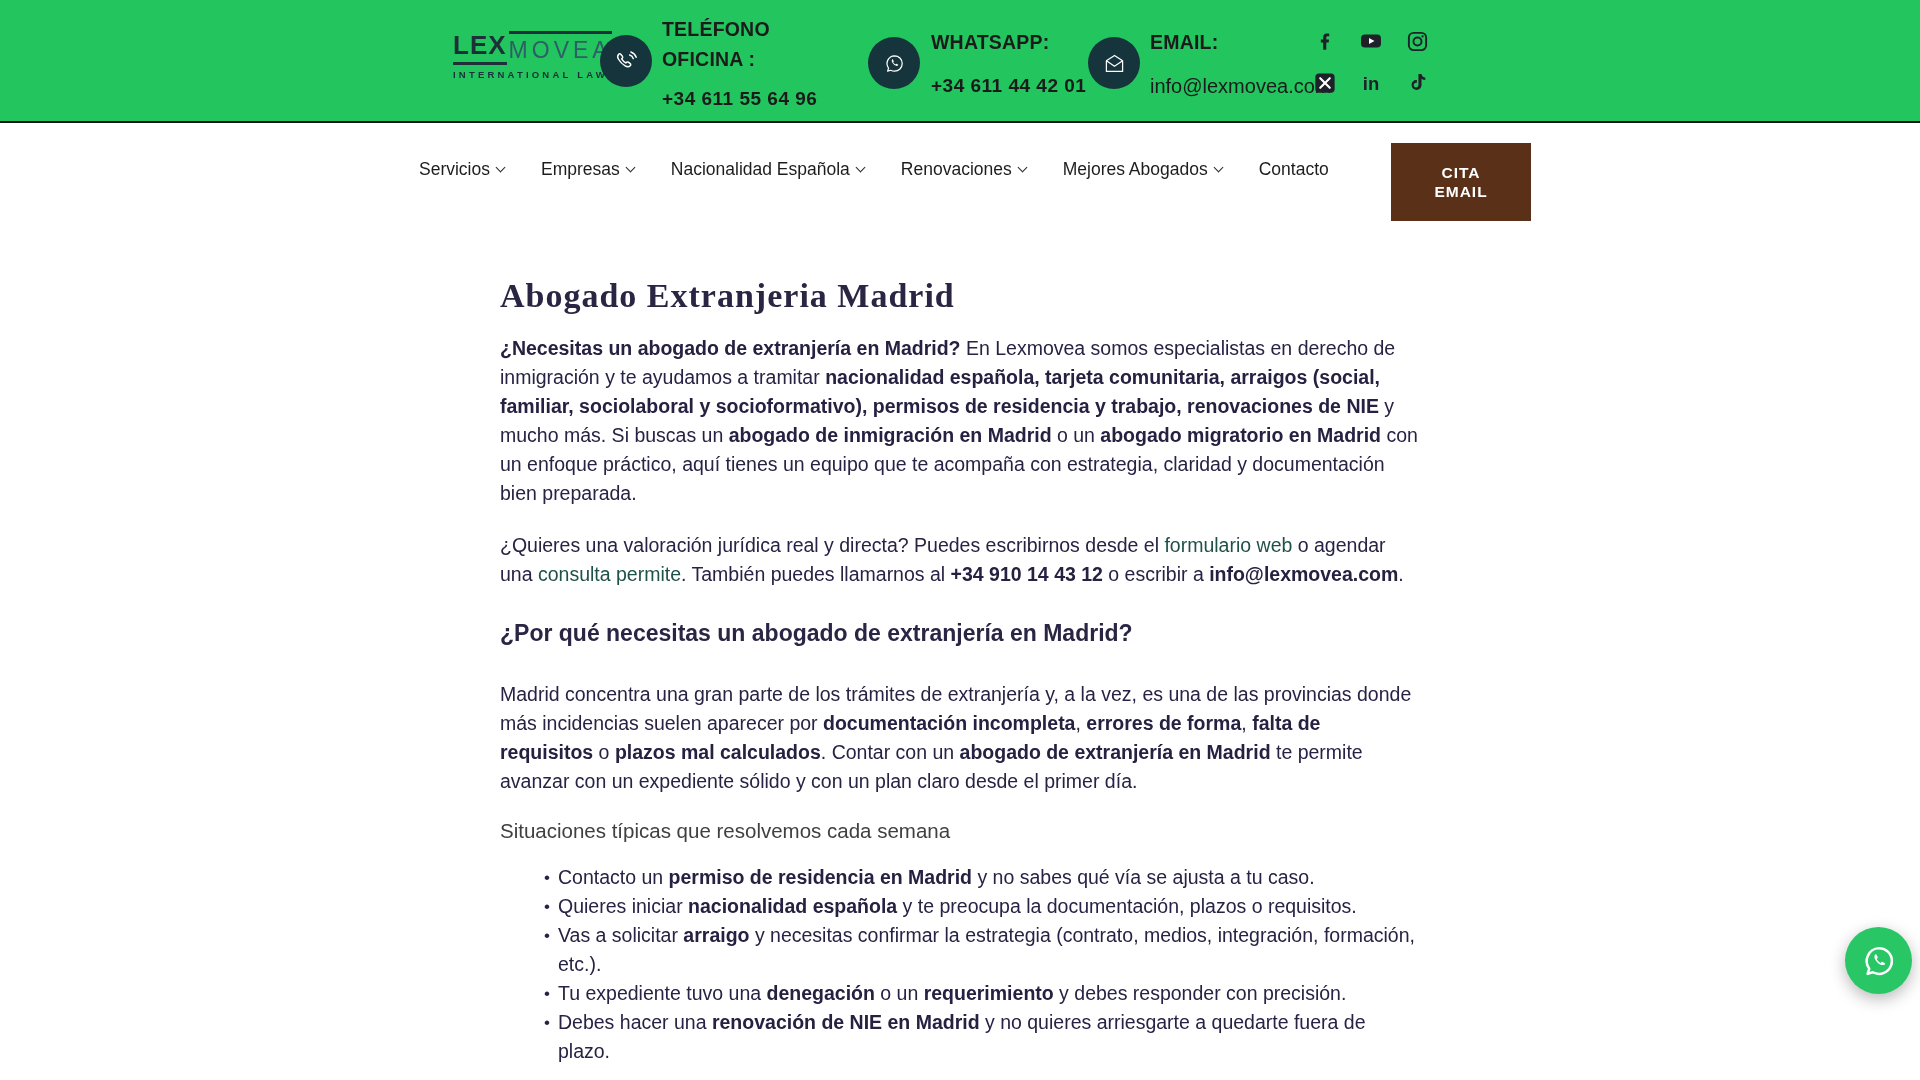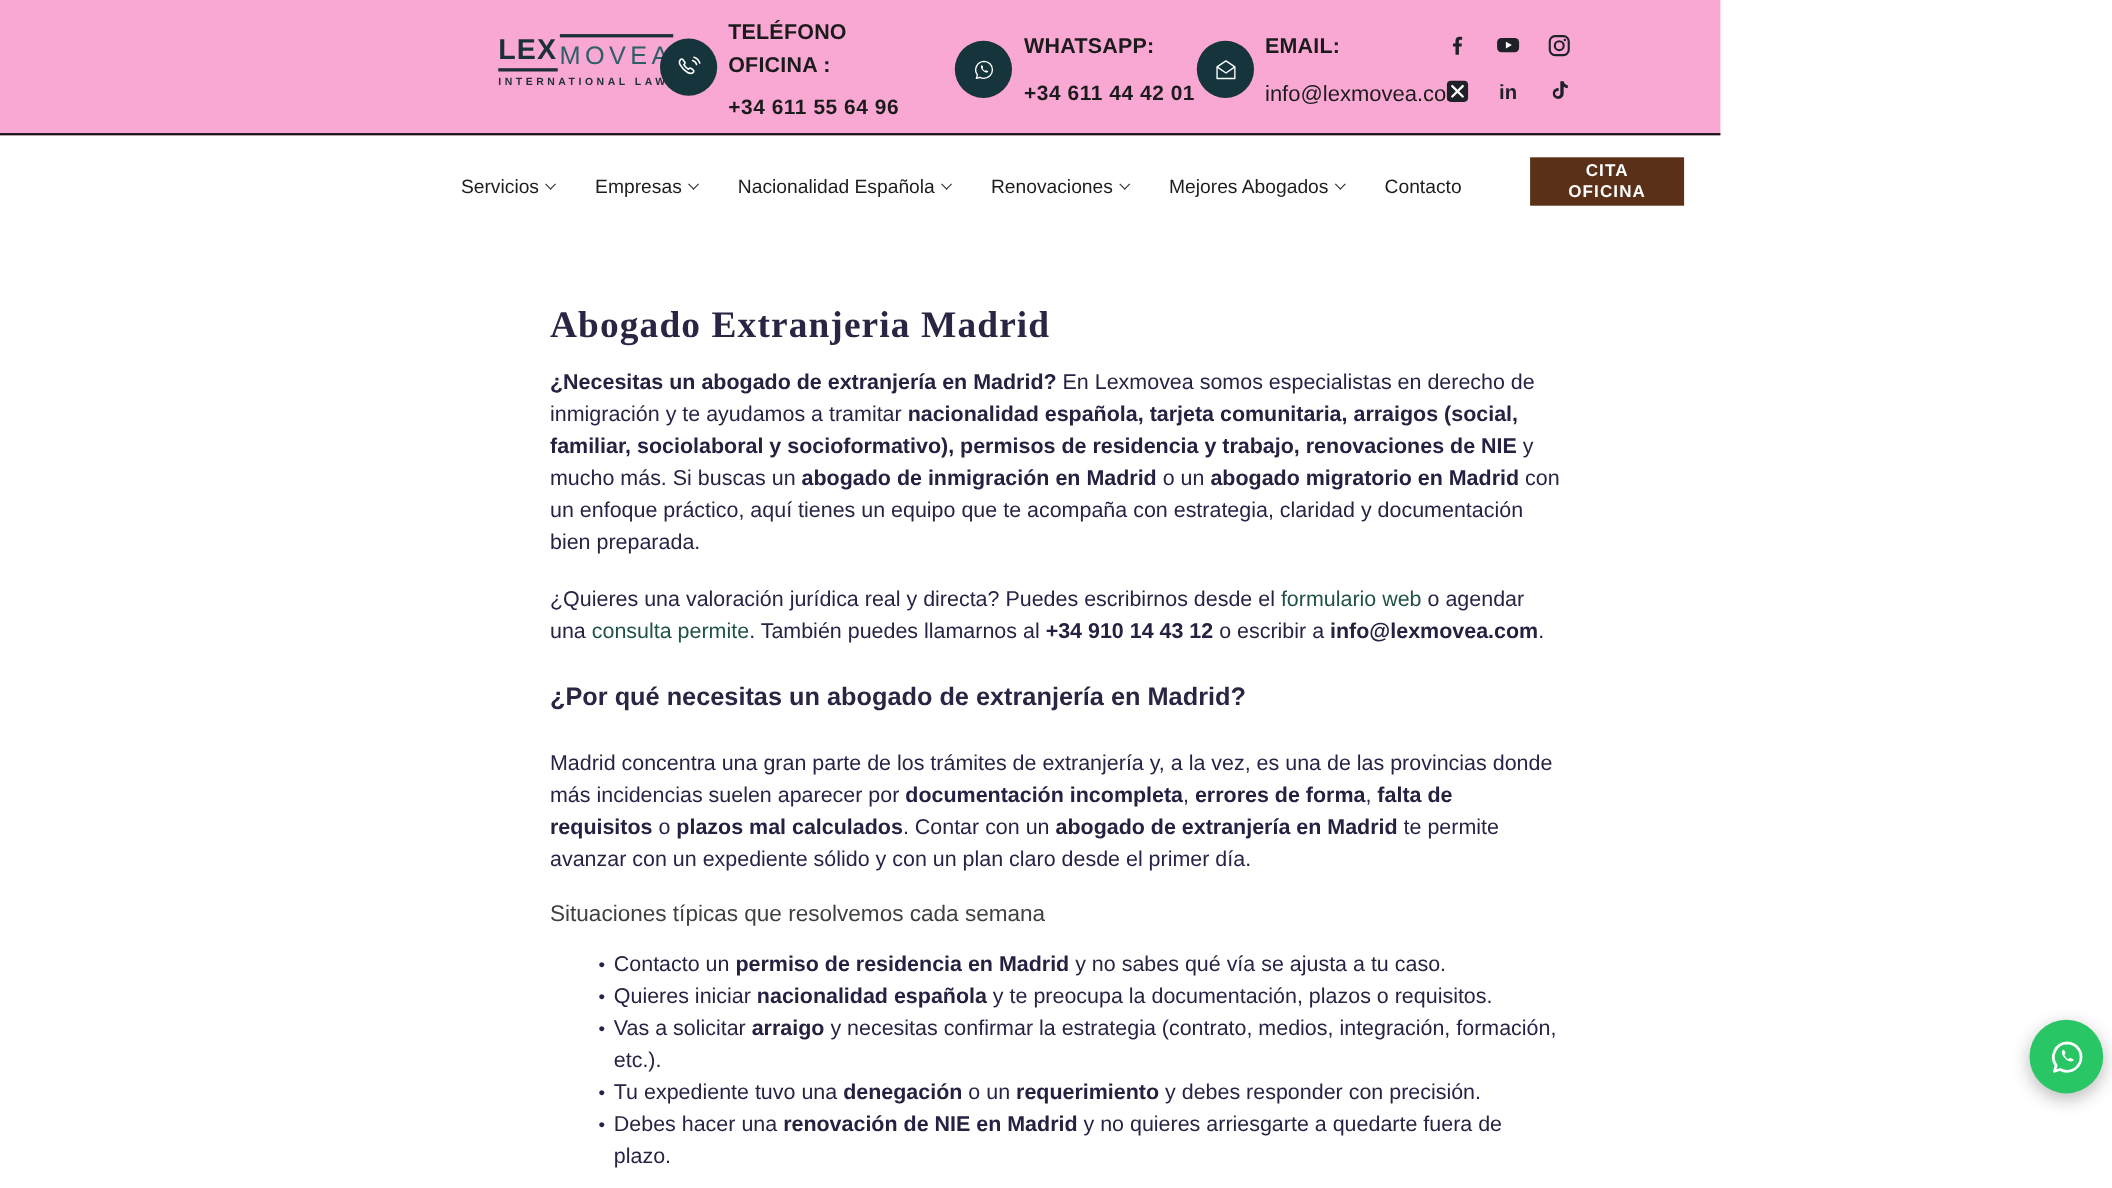--- a/index.html
+++ b/index.html
@@ -6,21 +6,21 @@
   html,body { width:1920px; height:1080px; }
   body {
     background:#ffffff;
     font-family:"Liberation Sans", sans-serif;
     color:#282244;
     position:relative;
     overflow:hidden;
   }
 
   
-  .header { position:absolute; top:0; left:0; width:1564px; height:123px; background:#f9a8d4; border-bottom:2px solid #151515; z-index:5; }
+  .header { position:absolute; top:0; left:0; width:1920px; height:123px; background:#22c55e; border-bottom:2px solid #151515; z-index:5; }
 
   .logo { position:absolute; left:453px; top:30px; cursor:pointer; }
   .logo-row { display:flex; align-items:center; }
   .logo-lex { font-size:26px; font-weight:700; letter-spacing:1px; color:#1d2f38; border-bottom:3px solid #1d2f38; padding-bottom:1px; }
   .logo-movea { font-size:23px; font-weight:500; letter-spacing:4px; color:#2d5f66; border-top:3px solid #1d2f38; padding-top:3px; margin-left:2px; }
   .logo-tagline { font-size:9.5px; font-weight:600; letter-spacing:3.2px; color:#1d2f38; text-align:center; margin-top:4px; }
 
   .icon-circle { position:absolute; width:52px; height:52px; border-radius:50%; background:#16343c; display:flex; align-items:center; justify-content:center; }
   .circ-phone { left:600px; top:35px; }
   .circ-wa    { left:868px; top:37px; }
@@ -36,21 +36,21 @@
   .mail-block .contact-value { font-weight:400; font-size:20px; letter-spacing:0; }
 
   .social { position:absolute; left:1302px; top:20px; display:grid; grid-template-columns:repeat(3,46px); grid-auto-rows:42px; align-items:center; justify-items:center; z-index:6; }
   .social .s-icon { width:24px; height:24px; display:flex; align-items:center; justify-content:center; cursor:pointer; }
 
   
   .navbar { position:absolute; top:125px; left:0; width:1920px; height:88px; background:#fff; }
   .nav-list { position:absolute; left:419px; top:34px; display:flex; align-items:center; gap:37px; white-space:nowrap; }
   .nav-item { display:inline-flex; align-items:center; gap:7px; font-size:17.5px; color:#1d1d1d; cursor:pointer; }
   .chev { width:7px; height:7px; border-right:1.7px solid #2a2a2a; border-bottom:1.7px solid #2a2a2a; transform:rotate(45deg); margin-top:-4px; }
-  .cta-button { position:absolute; left:1391px; top:18px; width:140px; height:44px; background:#5a3118; color:#fff; border:none; display:flex; flex-direction:column; align-items:center; justify-content:center; font-family:"Liberation Sans", sans-serif; font-weight:700; font-size:15.5px; letter-spacing:1px; line-height:1.25; cursor:pointer; }
+  .cta-button { position:absolute; left:1391px; top:18px; width:140px; height:78px; background:#5a3118; color:#fff; border:none; display:flex; flex-direction:column; align-items:center; justify-content:center; font-family:"Liberation Sans", sans-serif; font-weight:700; font-size:15.5px; letter-spacing:1px; line-height:1.25; cursor:pointer; }
 
   
   .content { position:absolute; left:500px; top:0; width:918px; }
   .page-title { margin-top:276px; font-family:"Liberation Serif", serif; font-size:34px; font-weight:600; letter-spacing:1px; color:#2b2544; line-height:40px; }
   .content p { font-size:19.5px; line-height:29px; color:#282244; }
   .p1 { margin-top:18px; }
   .p2 { margin-top:23px; }
   .h2 { margin-top:30px; font-size:23px; font-weight:700; color:#2b2544; line-height:28px; }
   .p3 { margin-top:33px; }
   .h3 { margin-top:22px; font-size:20.5px; font-weight:400; color:#404040; line-height:25px; }
@@ -170,21 +170,21 @@
       <div class="nav-item">
         <span>Mejores Abogados</span>
         <span class="chev"></span>
       </div>
       <div class="nav-item">
         <span>Contacto</span>
       </div>
     </div>
   <button class="cta-button">
     <span>CITA</span>
-    <span>OFICINA</span>
+    <span>EMAIL</span>
   </button>
 </div>
 
 <div class="content">
   <h1 class="page-title">Abogado Extranjeria Madrid</h1>
   <p class="p1"><strong>¿Necesitas un abogado de extranjería en Madrid?</strong><span> En Lexmovea somos especialistas en derecho de inmigración y te ayudamos a tramitar </span><strong>nacionalidad española, tarjeta comunitaria, arraigos (social, familiar, sociolaboral y socioformativo), permisos de residencia y trabajo, renovaciones de NIE</strong><span> y mucho más. Si buscas un </span><strong>abogado de inmigración en Madrid</strong><span> o un </span><strong>abogado migratorio en Madrid</strong><span> con un enfoque práctico, aquí tienes un equipo que te acompaña con estrategia, claridad y documentación bien preparada.</span></p>
   <p class="p2"><span>¿Quieres una valoración jurídica real y directa? Puedes escribirnos desde el </span><a class="inline-link" href="#">formulario web</a><span> o agendar una </span><a class="inline-link" href="#">consulta permite</a><span>. También puedes llamarnos al </span><strong>+34 910 14 43 12</strong><span> o escribir a </span><strong>info@lexmovea.com</strong><span>.</span></p>
   <h2 class="h2">¿Por qué necesitas un abogado de extranjería en Madrid?</h2>
   <p class="p3"><span>Madrid concentra una gran parte de los trámites de extranjería y, a la vez, es una de las provincias donde más incidencias suelen aparecer por </span><strong>documentación incompleta</strong><span>, </span><strong>errores de forma</strong><span>, </span><strong>falta de requisitos</strong><span> o </span><strong>plazos mal calculados</strong><span>. Contar con un </span><strong>abogado de extranjería en Madrid</strong><span> te permite avanzar con un expediente sólido y con un plan claro desde el primer día.</span></p>
   <div class="h3">Situaciones típicas que resolvemos cada semana</div>

